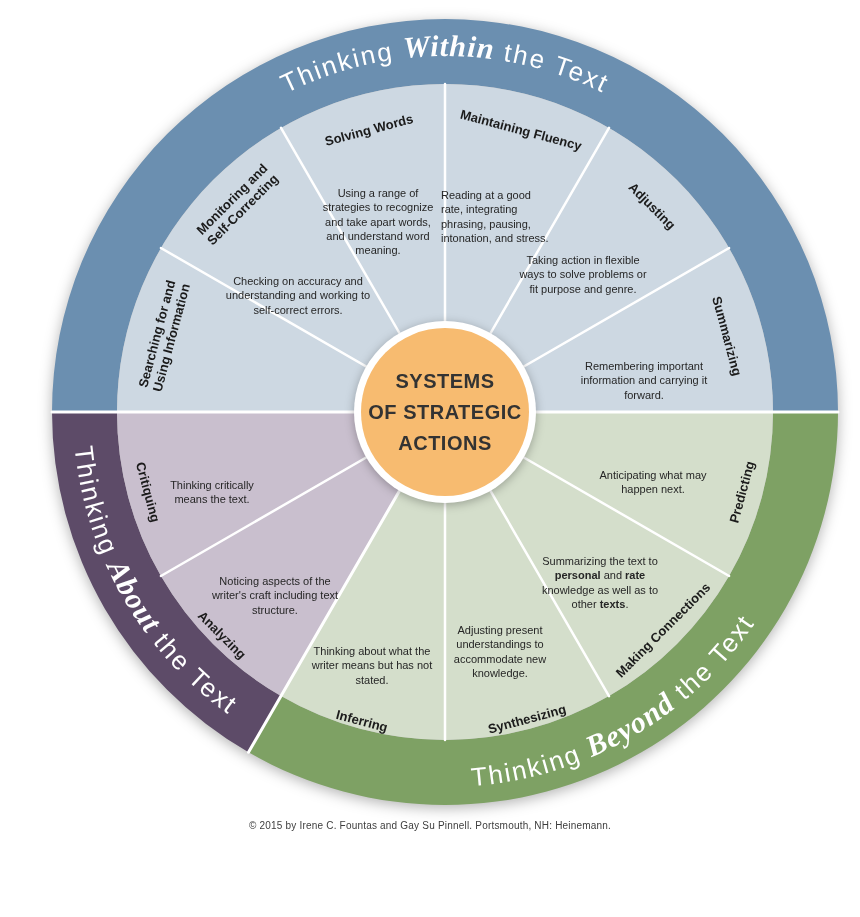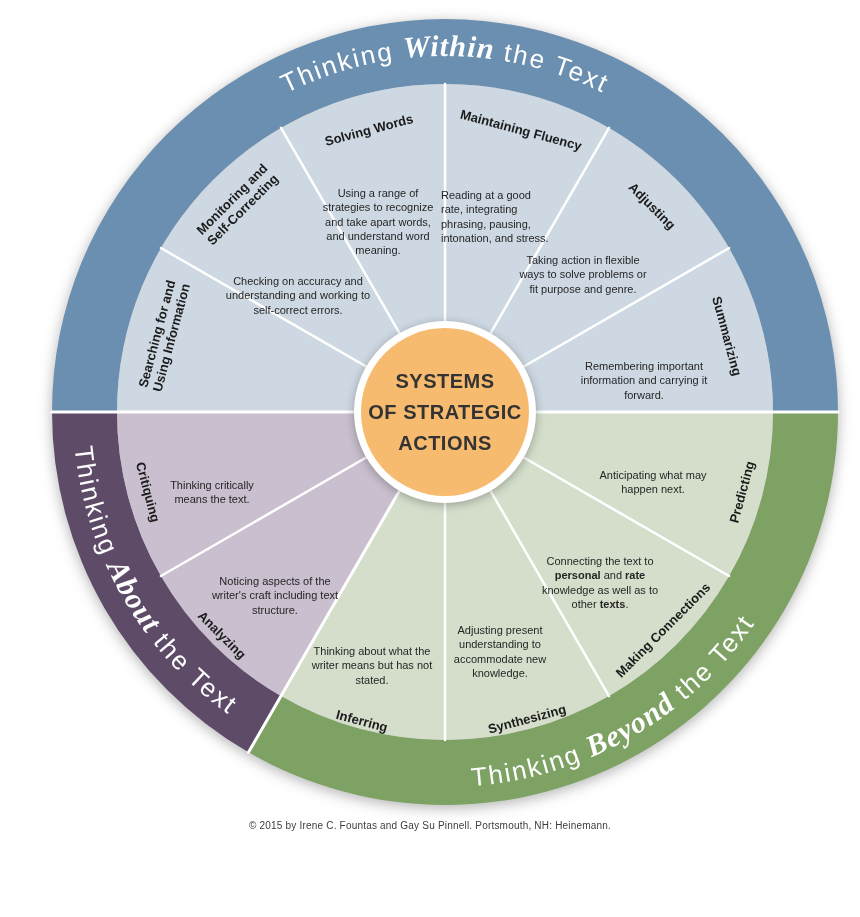--- a/index.html
+++ b/index.html
@@ -102,22 +102,22 @@
   <div class="label" style="left:742px;top:492px;--rot:-75deg;">Predicting</div>
 
   <div class="desc" style="left:378px;top:222px;width:122px;">Using a range of strategies to recognize and take apart words, and understand word meaning.</div>
   <div class="desc left" style="left:497px;top:217px;width:112px;">Reading at a good rate, integrating phrasing, pausing, intonation, and stress.</div>
   <div class="desc" style="left:298px;top:295px;width:148px;">Checking on accuracy and understanding and working to self-correct errors.</div>
   <div class="desc" style="left:583px;top:274px;width:128px;">Taking action in flexible ways to solve problems or fit purpose and genre.</div>
   <div class="desc" style="left:644px;top:380px;width:160px;">Remembering important information and carrying it forward.</div>
   <div class="desc" style="left:212px;top:492px;width:105px;">Thinking critically means the text.</div>
   <div class="desc" style="left:275px;top:595px;width:128px;">Noticing aspects of the writer's craft including text structure.</div>
   <div class="desc" style="left:372px;top:665px;width:125px;">Thinking about what the writer means but has not stated.</div>
-  <div class="desc" style="left:500px;top:652px;width:135px;">Adjusting present understanding to accommodate new knowledge.</div>
-  <div class="desc" style="left:600px;top:583px;width:140px;"><span>Connecting the text to </span><b>personal</b><span> and </span><b>rate</b><span> knowledge as well as to other </span><b>texts</b><span>.</span></div>
+  <div class="desc" style="left:500px;top:652px;width:135px;">Adjusting present understandings to accommodate new knowledge.</div>
+  <div class="desc" style="left:600px;top:583px;width:140px;"><span>Summarizing the text to </span><b>personal</b><span> and </span><b>rate</b><span> knowledge as well as to other </span><b>texts</b><span>.</span></div>
   <div class="desc" style="left:653px;top:482px;width:125px;">Anticipating what may happen next.</div>
 
   <div class="center-text">
     <div>SYSTEMS</div>
     <div>OF STRATEGIC</div>
     <div>ACTIONS</div>
   </div>
 
   <div class="footer">© 2015 by Irene C. Fountas and Gay Su Pinnell. Portsmouth, NH: Heinemann.</div>
 

